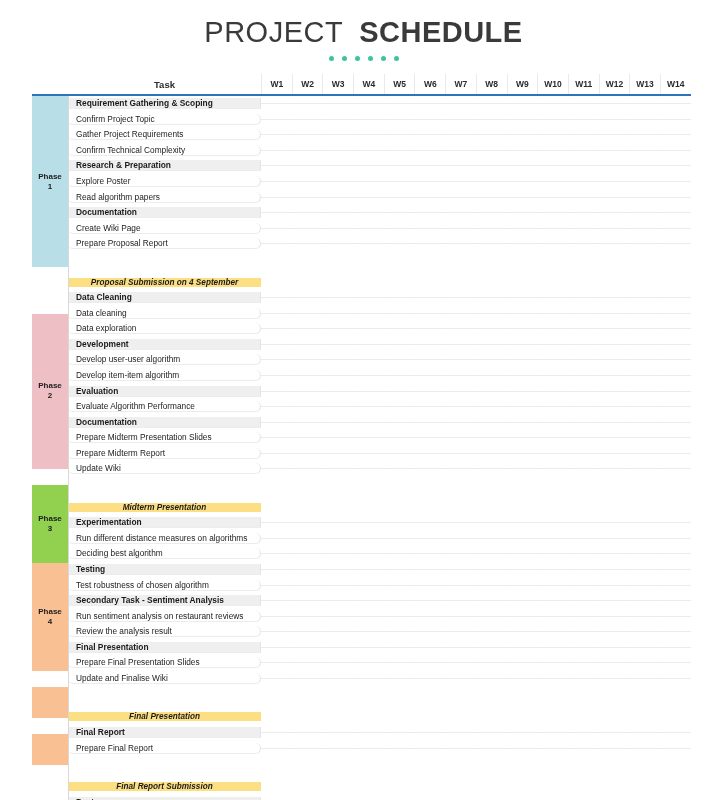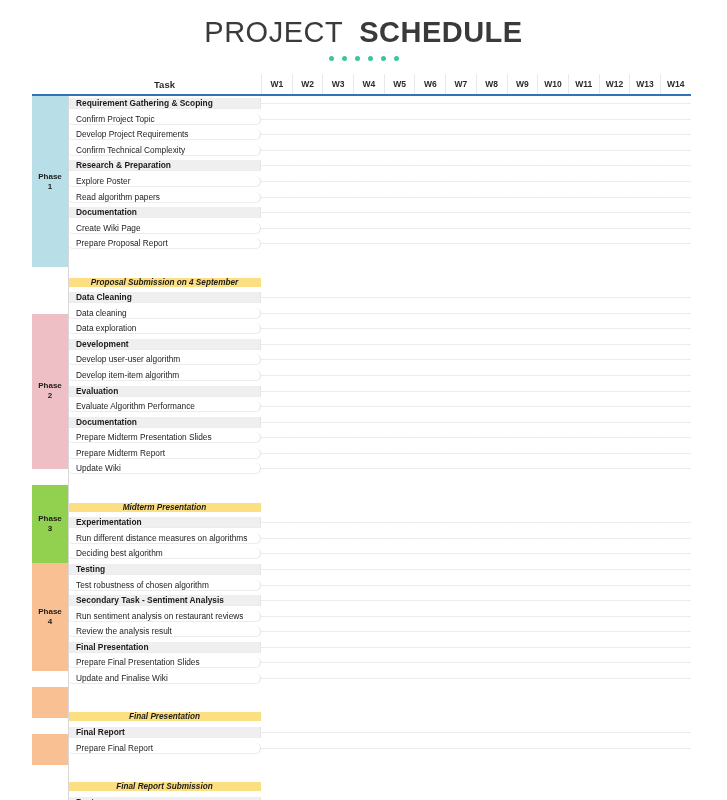--- a/index.html
+++ b/index.html
@@ -287,21 +287,21 @@
               <div class="cell"></div>
               <div class="cell"></div>
               <div class="cell"></div>
               <div class="cell"></div>
               <div class="cell"></div>
               <div class="bar" style="left: 1px; width: 29.7px; background: rgb(140, 176, 218);"></div>
             </div>
           </div>
           <div class="row task">
             <div class="phase-cell"></div>
-            <div class="task-cell">Develop Project Requirements</div>
+            <div class="task-cell">Gather Project Requirements</div>
             <div class="grid-cells" style="position: relative;">
               <div class="cell"></div>
               <div class="cell"></div>
               <div class="cell"></div>
               <div class="cell"></div>
               <div class="cell"></div>
               <div class="cell"></div>
               <div class="cell"></div>
               <div class="cell"></div>
               <div class="cell"></div>

